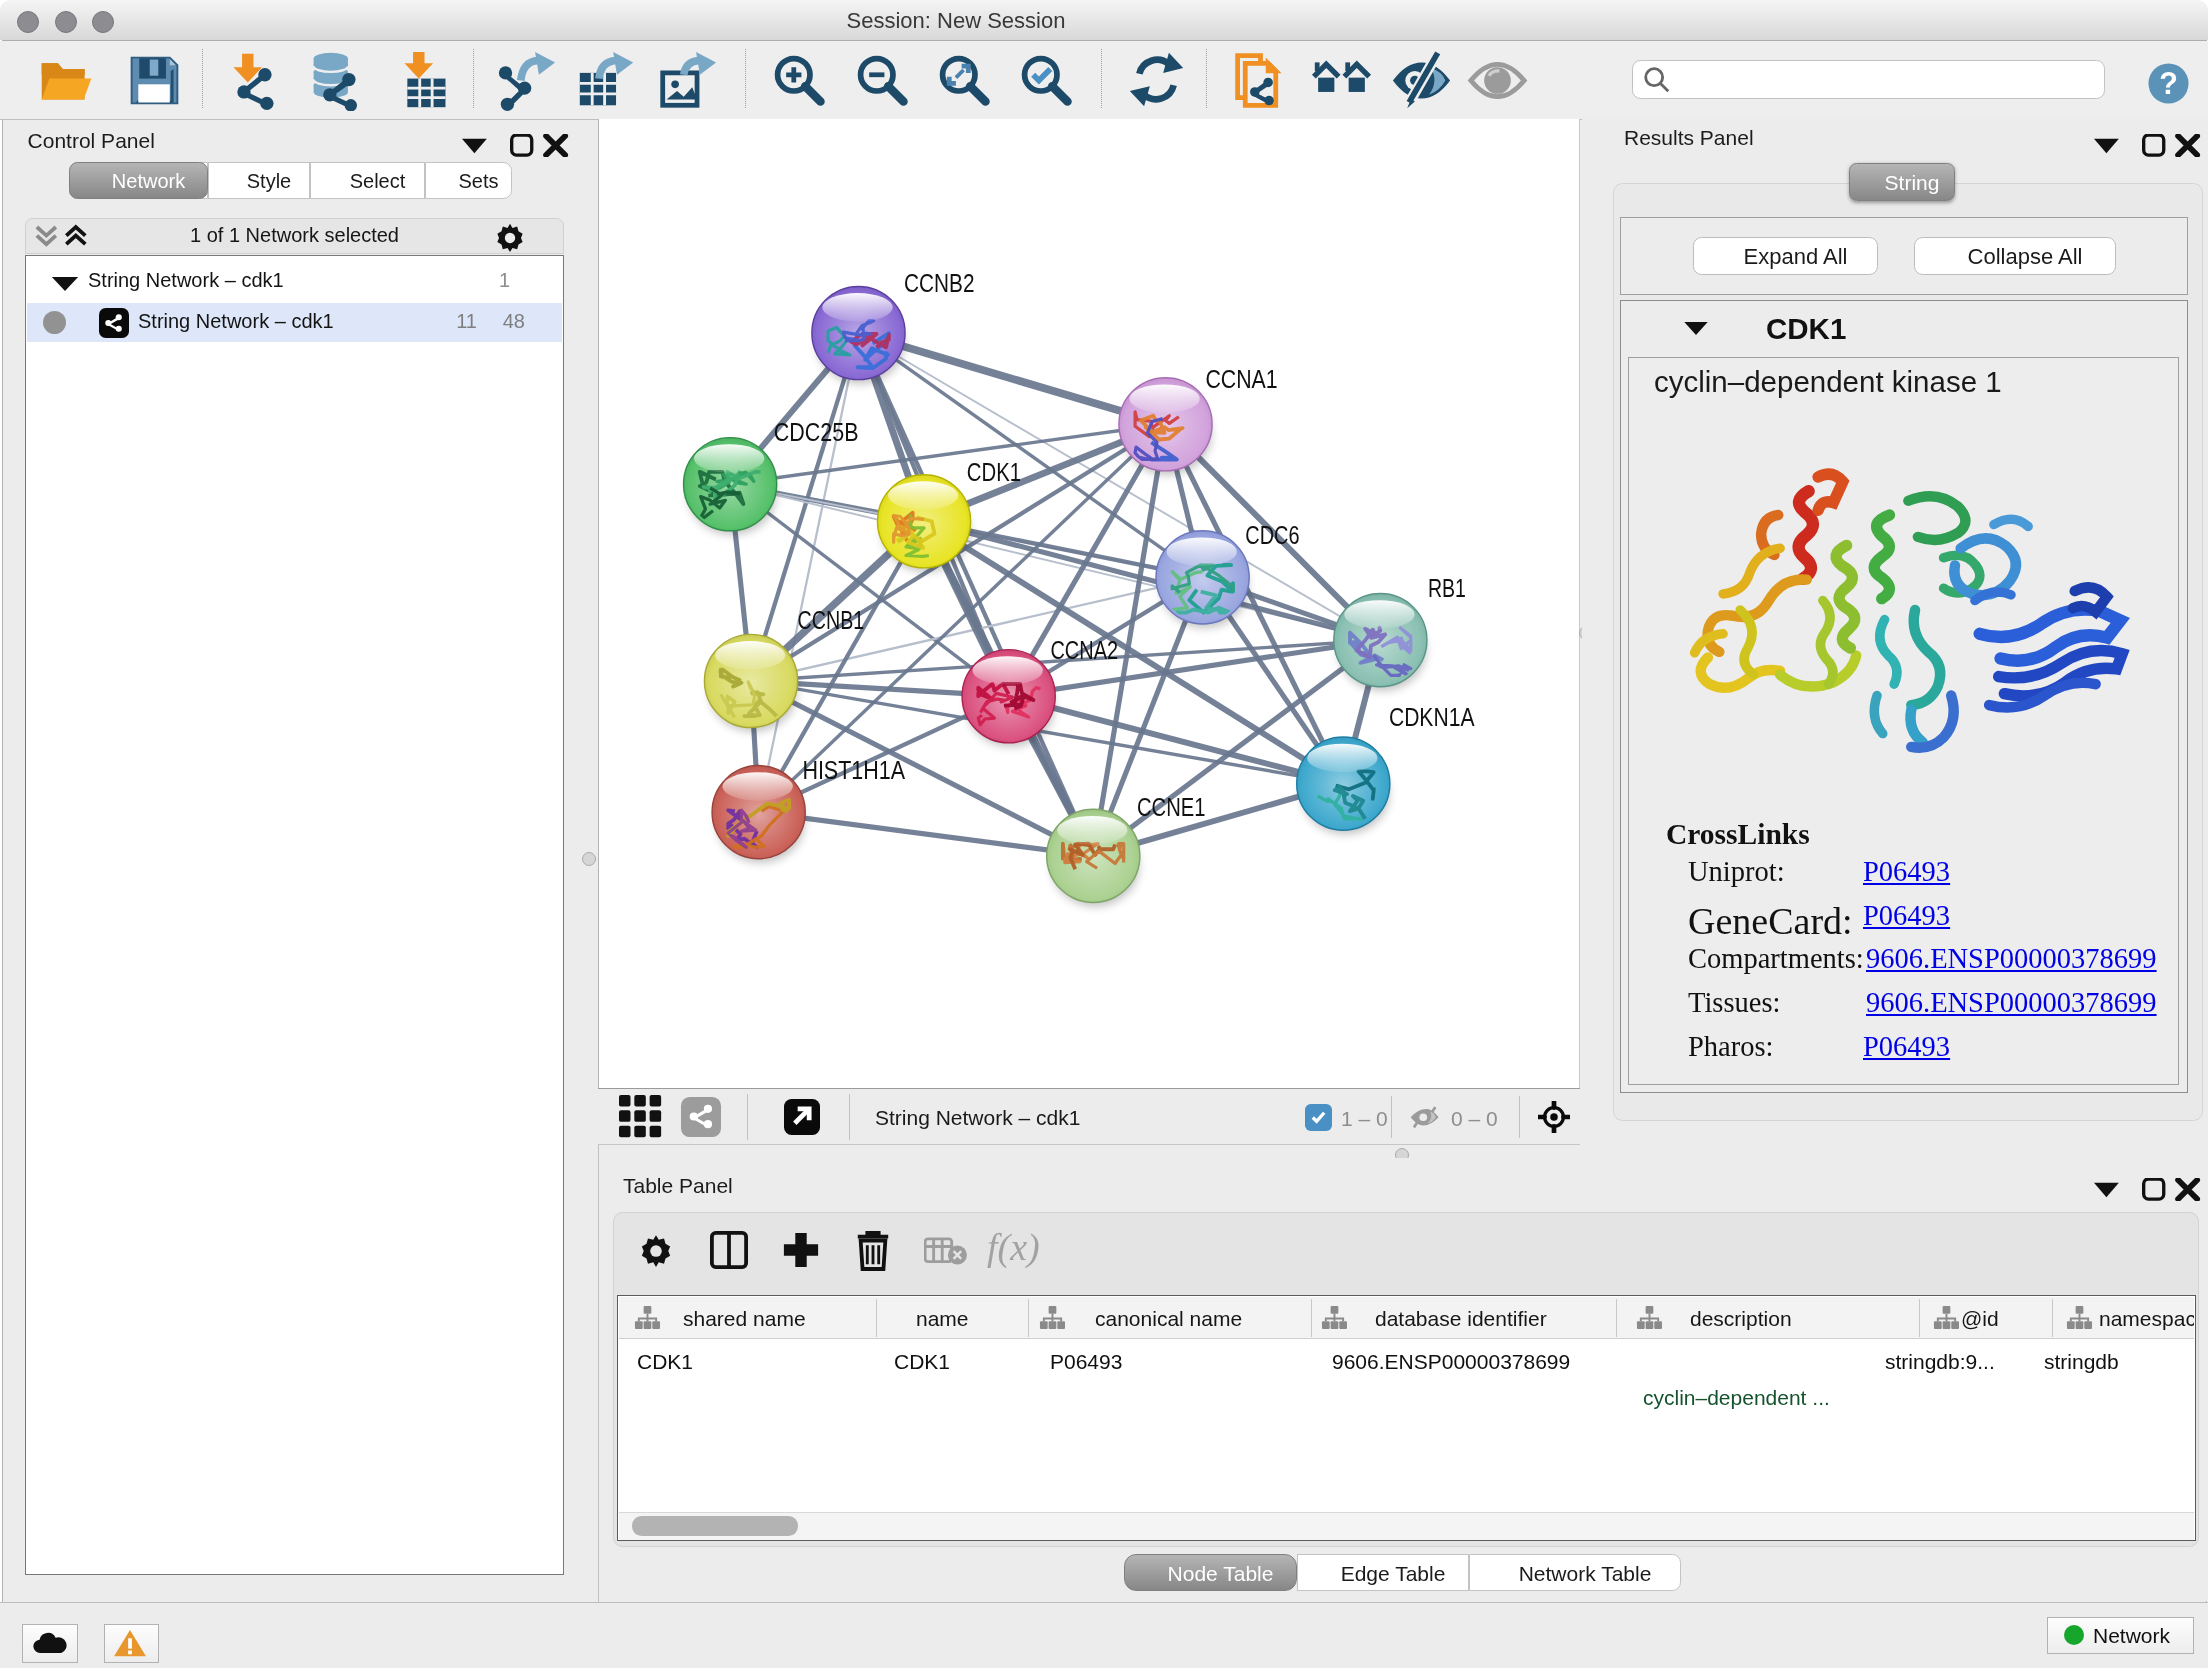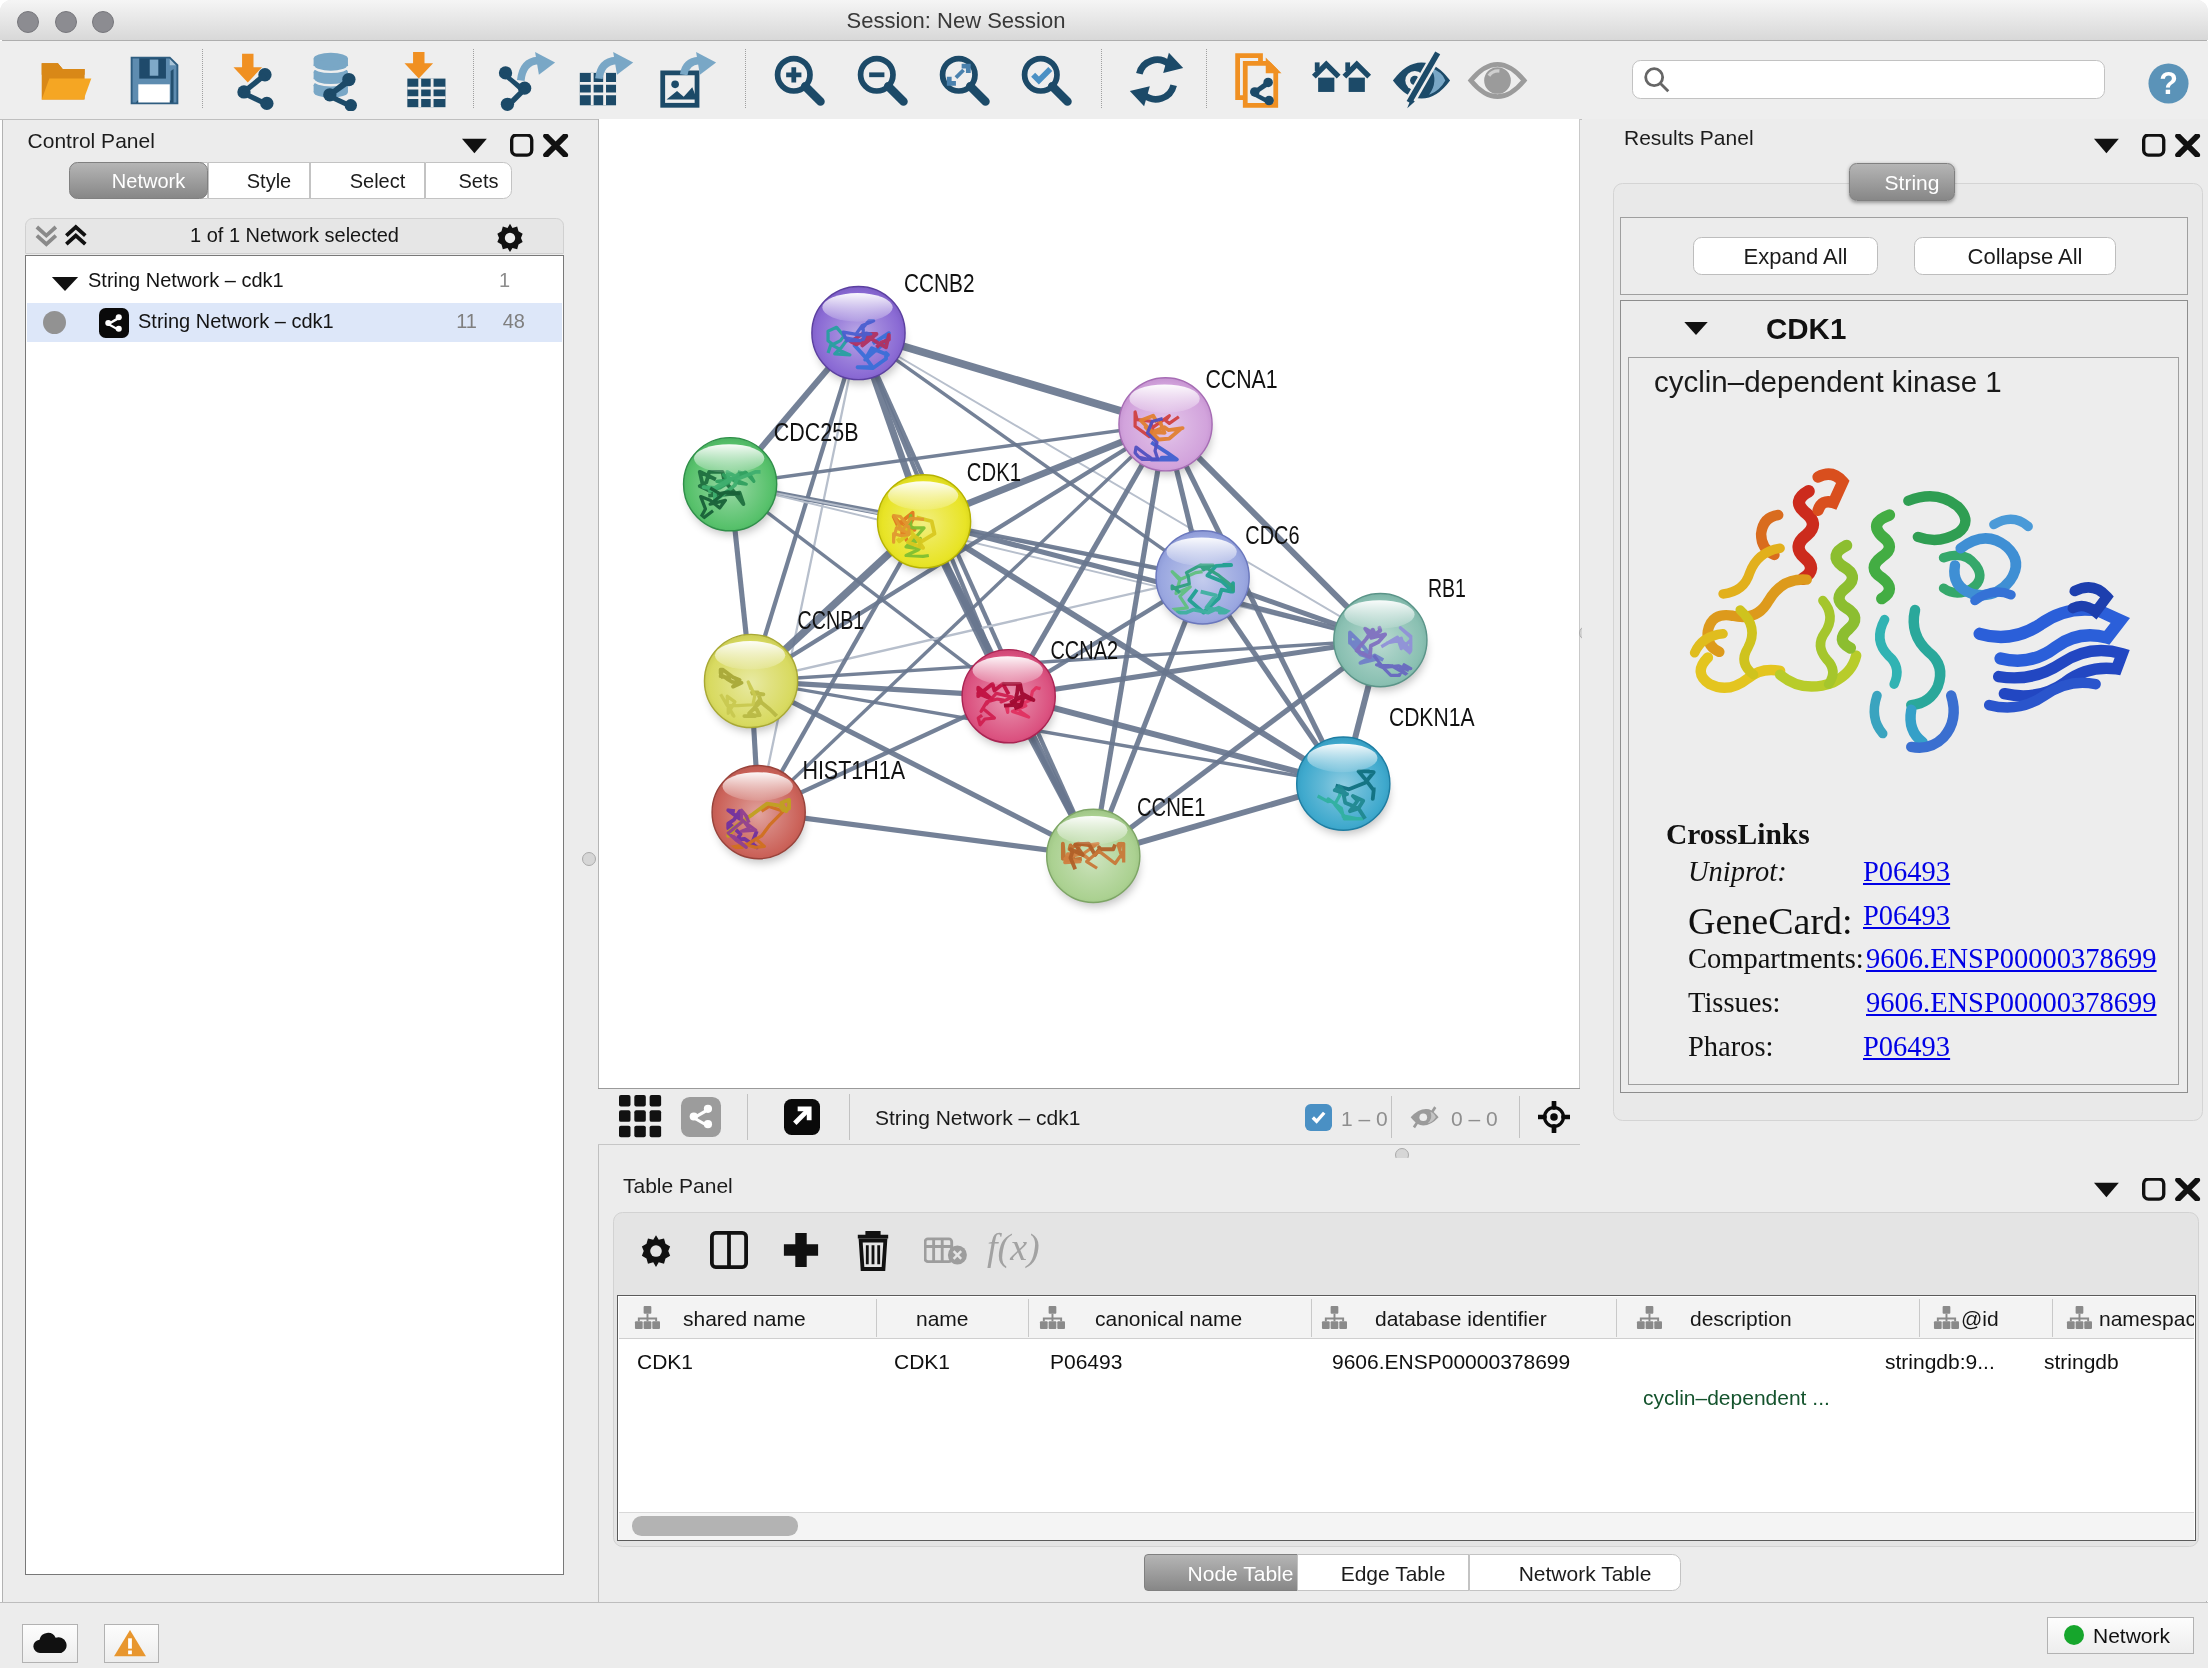--- a/index.html
+++ b/index.html
@@ -629,21 +629,21 @@
 <path d="M330 185 q34 10 64 -10 q28 -20 62 -14 l22 10 -14 18 q-30 -8 -54 10 q-26 20 -58 12" stroke="#2b5fd9" stroke-width="13"></path>
 <path d="M350 230 q36 6 66 -14 q30 -20 64 -10 l-6 16 q-30 -4 -54 14 q-28 20 -64 12" stroke="#2247c2" stroke-width="12"></path>
 <path d="M340 260 q32 8 58 -10 q26 -18 54 -12" stroke="#2a55cc" stroke-width="11"></path>
 <path d="M300 250 q8 26 -8 44 q-14 14 -34 10" stroke="#3a6fd0" stroke-width="11"></path>
 <path d="M430 140 q20 -10 34 6 l-12 16 q-12 -10 -24 -4" stroke="#1d3fae" stroke-width="11"></path>
 <path d="M325 150 q18 -14 38 -6" stroke="#3572d6" stroke-width="10"></path>
 </g>
     </svg>
 
 <div class="abs" style="left:1666px;top:820px;font-family:'Liberation Serif',serif;font-size:29.5px;font-weight:bold;color:#111;line-height:1;">CrossLinks</div>
-<div class="abs" style="left:1688px;top:858px;font-family:'Liberation Serif',serif;font-size:28.5px;color:#111;line-height:1;font-style:italic;">Uniprot:</div>
+<div class="abs" style="left:1688px;top:858px;font-family:'Liberation Serif',serif;font-size:28.5px;color:#111;line-height:1;">Uniprot:</div>
 <div class="abs" style="left:1863px;top:858px;font-family:'Liberation Serif',serif;font-size:28.5px;line-height:1;"><a class="lk">P06493</a></div>
 <div class="abs" style="left:1688px;top:902px;font-family:'Liberation Serif',serif;font-size:38px;color:#111;line-height:1;">GeneCard:</div>
 <div class="abs" style="left:1863px;top:902px;font-family:'Liberation Serif',serif;font-size:28.5px;line-height:1;"><a class="lk">P06493</a></div>
 <div class="abs" style="left:1688px;top:945px;font-family:'Liberation Serif',serif;font-size:28.5px;color:#111;line-height:1;">Compartments:</div>
 <div class="abs" style="left:1866px;top:945px;font-family:'Liberation Serif',serif;font-size:28.5px;line-height:1;"><a class="lk">9606.ENSP00000378699</a></div>
 <div class="abs" style="left:1688px;top:989px;font-family:'Liberation Serif',serif;font-size:28.5px;color:#111;line-height:1;">Tissues:</div>
 <div class="abs" style="left:1866px;top:989px;font-family:'Liberation Serif',serif;font-size:28.5px;line-height:1;"><a class="lk">9606.ENSP00000378699</a></div>
 <div class="abs" style="left:1688px;top:1033px;font-family:'Liberation Serif',serif;font-size:28.5px;color:#111;line-height:1;">Pharos:</div>
 <div class="abs" style="left:1863px;top:1033px;font-family:'Liberation Serif',serif;font-size:28.5px;line-height:1;"><a class="lk">P06493</a></div>
 
@@ -753,21 +753,21 @@
 <div class="abs" style="left:2099px;top:1307px;font-size:21px;color:#161616;max-width:95px;overflow:hidden;white-space:nowrap;">namespace</div>
 <div class="abs" style="left:637px;top:1350px;font-size:21px;color:#101010;">CDK1</div>
 <div class="abs" style="left:894px;top:1350px;font-size:21px;color:#101010;">CDK1</div>
 <div class="abs" style="left:1050px;top:1350px;font-size:21px;color:#101010;">P06493</div>
 <div class="abs" style="left:1332px;top:1350px;font-size:21px;color:#101010;">9606.ENSP00000378699</div>
 <div class="abs" style="left:1643px;top:1350px;font-size:21px;color:#14532d;margin-top:36px;">cyclin–dependent ...</div>
 <div class="abs" style="left:1885px;top:1350px;font-size:21px;color:#101010;">stringdb:9...</div>
 <div class="abs" style="left:2044px;top:1350px;font-size:21px;color:#101010;">stringdb</div>
 <div class="abs" style="left:619px;top:1512px;width:1575px;height:27.6px;background:#f4f4f4;border-top:1px solid #d8d8d8;box-sizing:border-box;"></div>
 <div class="abs" style="left:632px;top:1516px;width:166px;height:20px;background:#b3b3b3;border-radius:9.5px;"></div>
-<div class="abs tab tabsel" style="left:1124px;top:1554px;width:173px;height:37px;border-radius:4px;font-size:21px;line-height:37px;margin-left:20px;">Node Table</div>
+<div class="abs tab tabsel" style="left:1124px;top:1554px;width:173px;height:37px;border-radius:12px;font-size:21px;line-height:37px;">Node Table</div>
 <div class="abs tab" style="left:1297px;top:1554px;width:172px;height:37px;font-size:21px;line-height:37px;">Edge Table</div>
 <div class="abs tab" style="left:1469px;top:1554px;width:212px;height:37px;border-radius:0 8.6px 8.6px 0;font-size:21px;line-height:37px;">Network Table</div>
 
 <div class="abs" style="left:0px;top:1602px;width:2208px;height:67px;background:#ececec;border-top:1px solid #bdbdbd;box-sizing:border-box;"></div>
 <div class="abs" style="left:22px;top:1624px;width:54px;height:37px;background:linear-gradient(#fdfdfd,#ededed);border:1px solid #b2b2b2;"></div>
 <svg class="abs" style="left:31px;top:1632px" width="36" height="23" viewBox="0 0 38 24">
       <path d="M10 22 a7 7 0 0 1 -1 -14 a9 9 0 0 1 17 -2 a6 6 0 0 1 6 16z" fill="#111"></path>
     </svg>
 <div class="abs" style="left:104px;top:1624px;width:53px;height:37px;background:linear-gradient(#fdfdfd,#ededed);border:1px solid #b2b2b2;"></div>
 <svg class="abs" style="left:113px;top:1628px" width="34" height="30" viewBox="0 0 36 32">

